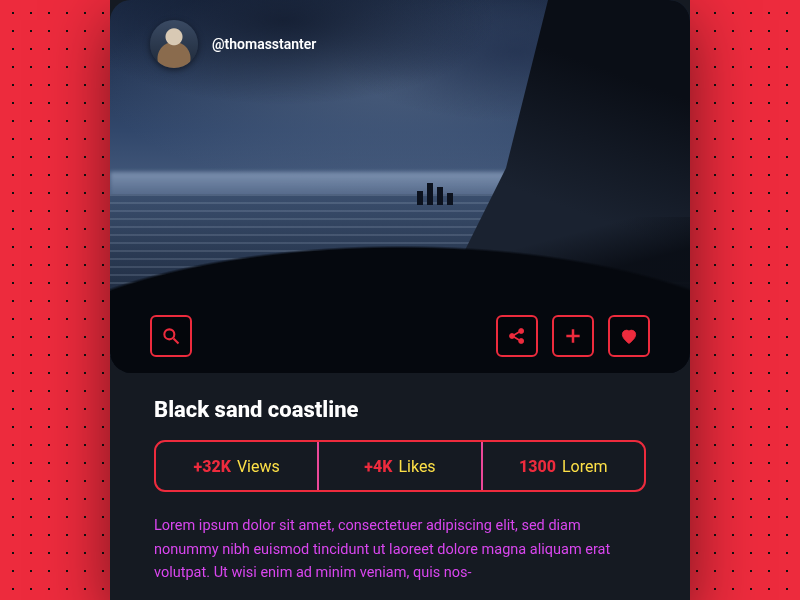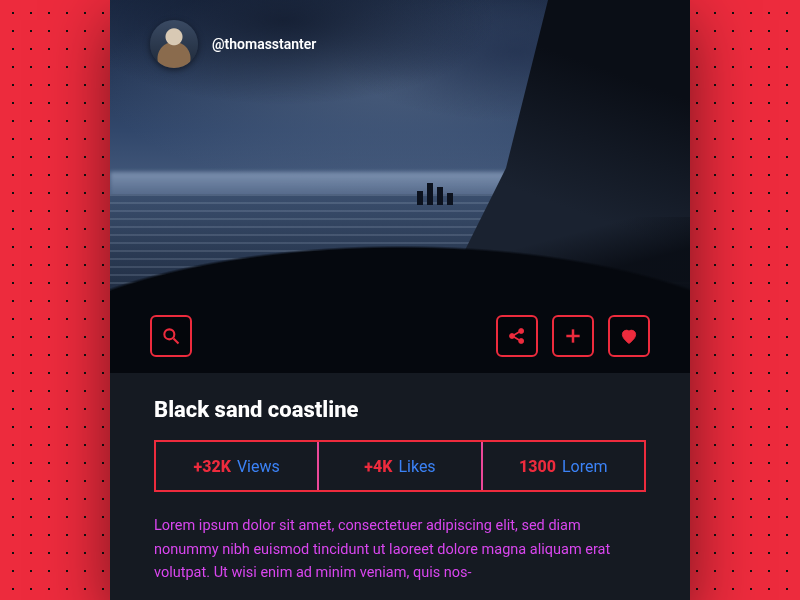--- a/index.html
+++ b/index.html
@@ -22,20 +22,21 @@
     display: flex; flex-direction: column;
     position: relative;
   }
 
   
   .hero {
     position: relative;
     width: 100%; height: 390px;
     overflow: hidden;
     background: linear-gradient(180deg,#1a2842 0%,#31476b 35%,#4a5f80 55%,#0f1826 100%);
+    border-radius: 21px;
   }
   
   .clouds {
     position:absolute; inset:0; height:55%;
     background:
       radial-gradient(ellipse 300px 120px at 30% 10%, rgba(20,30,50,0.9), transparent 70%),
       radial-gradient(ellipse 260px 100px at 70% 25%, rgba(35,50,80,0.8), transparent 70%),
       radial-gradient(ellipse 400px 150px at 50% 40%, rgba(90,110,140,0.6), transparent 75%);
   }
   .horizon{
@@ -102,30 +103,30 @@
   .ibtn svg{width:20px;height:20px;stroke:#ed2b3d;fill:#ed2b3d;}
 
   
   .info{
     flex:1; padding:24px 44px 16px 44px; color:#fff;
   }
   .title{
     font-size:22px; font-weight:800; margin-bottom:18px;
   }
   .stats{
-    display:flex; border:2px solid #ed2b3d; border-radius:0;
+    display:flex; border:2px solid #ed2b3d; border-radius:11px;
     height:52px; margin-bottom:22px;
   }
   .stat{
     flex:1; display:flex; align-items:center; justify-content:center;
     font-size:16px; gap:6px;
   }
   .stat + .stat{border-left:2px solid #ec4899;}
   .stat .num{color:#ed2b3d; font-weight:800;}
-  .stat .lbl{color:#3b82f6; font-weight:400;}
+  .stat .lbl{color:#fde047; font-weight:400;}
   .desc{
     font-size:14.5px; line-height:1.6; color:#d946ef;
   }
 </style>
 </head>
 <body>
 
 <div class="bg">
   <div class="card">
 

